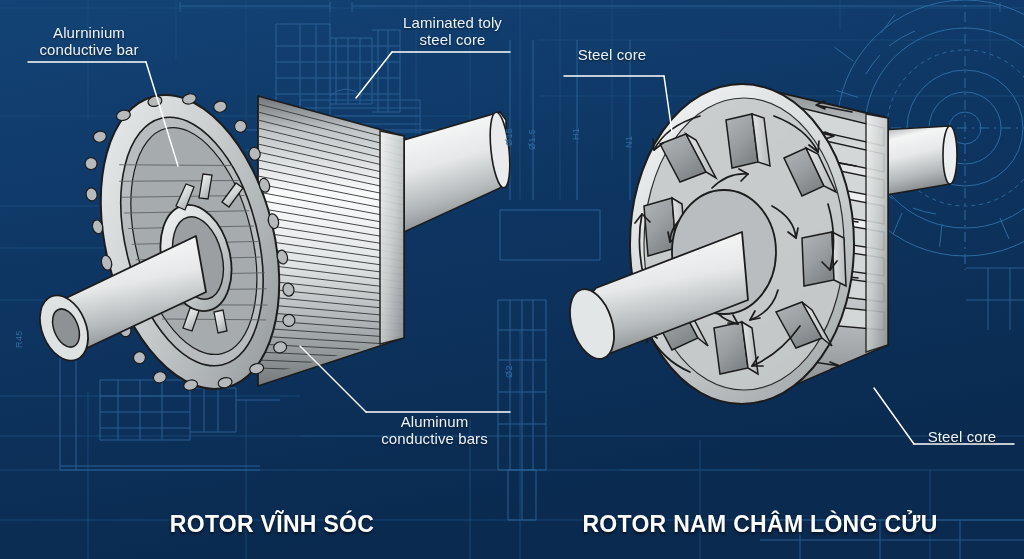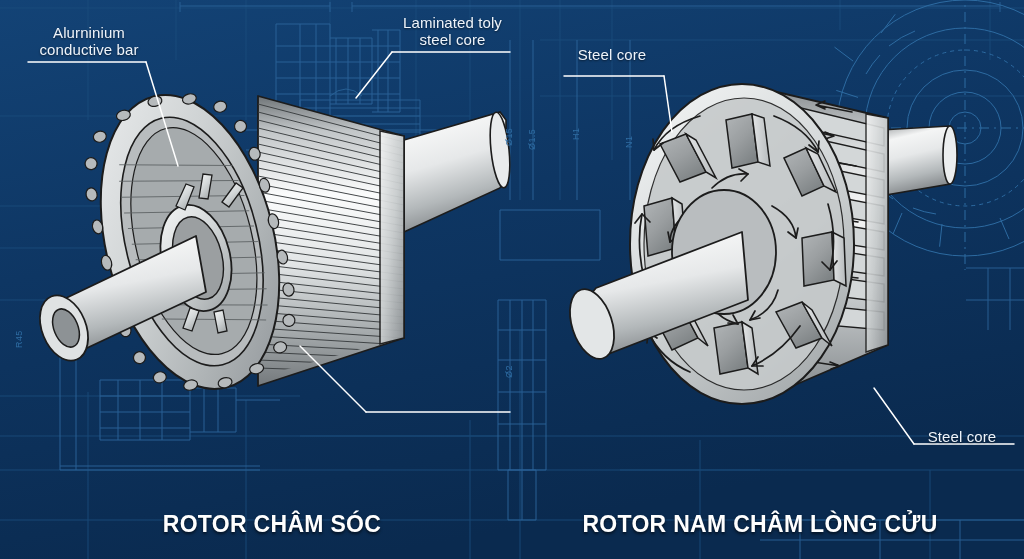--- a/index.html
+++ b/index.html
@@ -553,25 +553,27 @@
   <div class="bp-dim vert" style="left:624px; top:148px;">N1</div>
 
   <div class="callout center" style="left:24px; top:24px; width:130px;">Alurninium
 conductive bar</div>
 
   <div class="callout center" style="left:390px; top:14px; width:125px;">Laminated toly
 steel core</div>
 
   <div class="callout center" style="left:562px; top:46px; width:100px;">Steel core</div>
 
+  <div class="callout center" style="left:362px; top:413px; width:145px;">Aluminum
+conductive bars</div>
 
   <div class="callout center" style="left:912px; top:428px; width:100px;">Steel core</div>
 
   <div class="title-block" style="left:92px; top:481px; width:360px;">
-    <div>ROTOR CHÂM SÓC</div>
+    <div>ROTOR VĨNH SÓC</div>
     
   </div>
 
   <div class="title-block" style="left:560px; top:481px; width:400px;">
     <div>ROTOR NAM CHÂM LÒNG CỬU</div>
     
   </div>
 
 </div>
 

